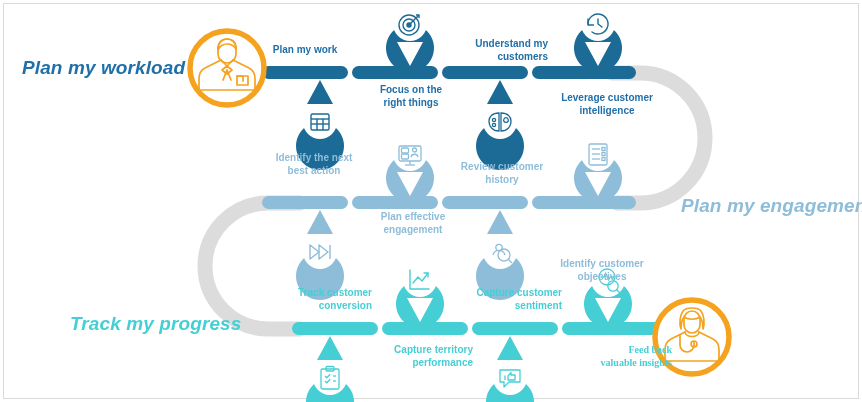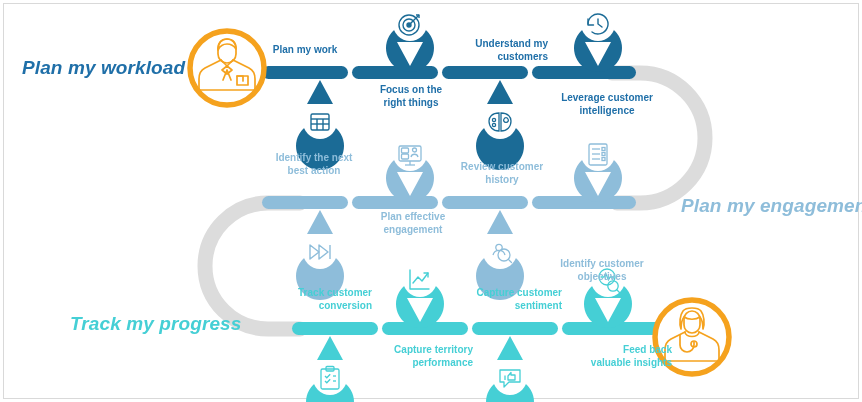--- a/index.html
+++ b/index.html
@@ -277,16 +277,16 @@
 history</div>
   <div class="caption cap-r2" style="left:548px;top:211px;width:108px;margin-top:47px;">Identify customer
 objectives</div>
 
   <div class="caption cap-r3" style="left:272px;top:287px;width:100px;">Track customer
 conversion</div>
   <div class="caption cap-r3" style="left:367px;top:344px;width:106px;">Capture territory
 performance</div>
   <div class="caption cap-r3" style="left:458px;top:287px;width:104px;">Capture customer
 sentiment</div>
-  <div class="caption cap-r3" style="left:560px;top:344px;width:112px;">Feed back
+  <div class="caption cap-r3" style="left:560px;top:344px;width:112px;font-family:Liberation Serif, serif;">Feed back
 valuable insights</div>
 
 </div>
 
 </body></html>

